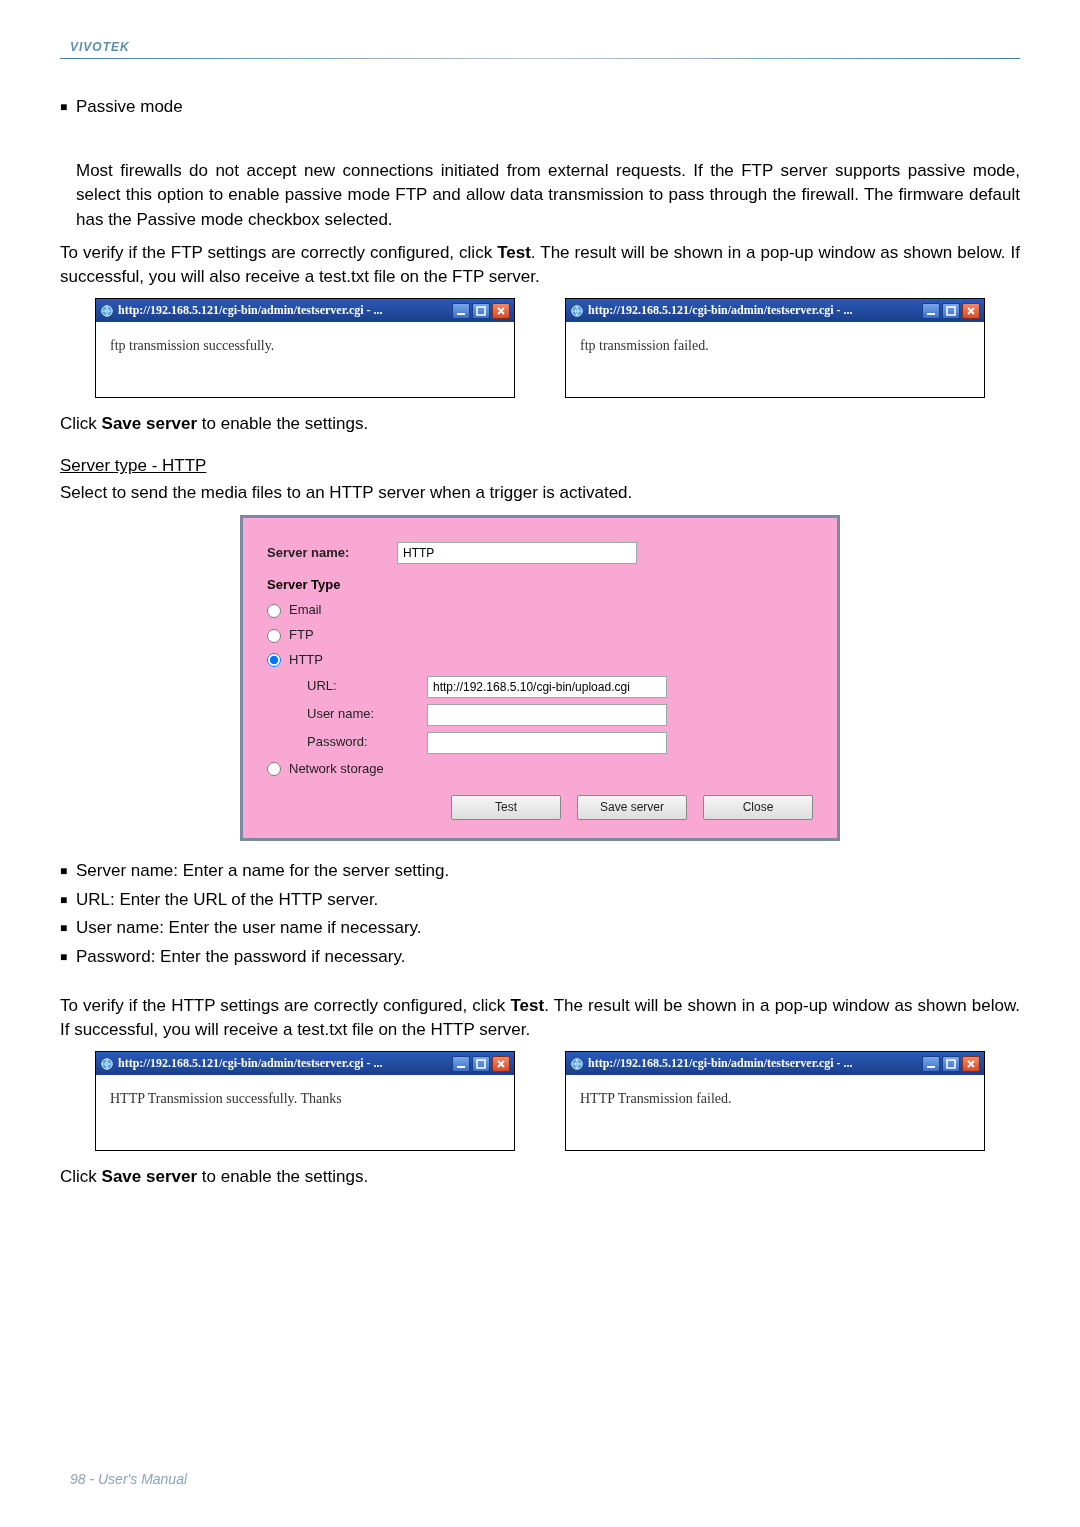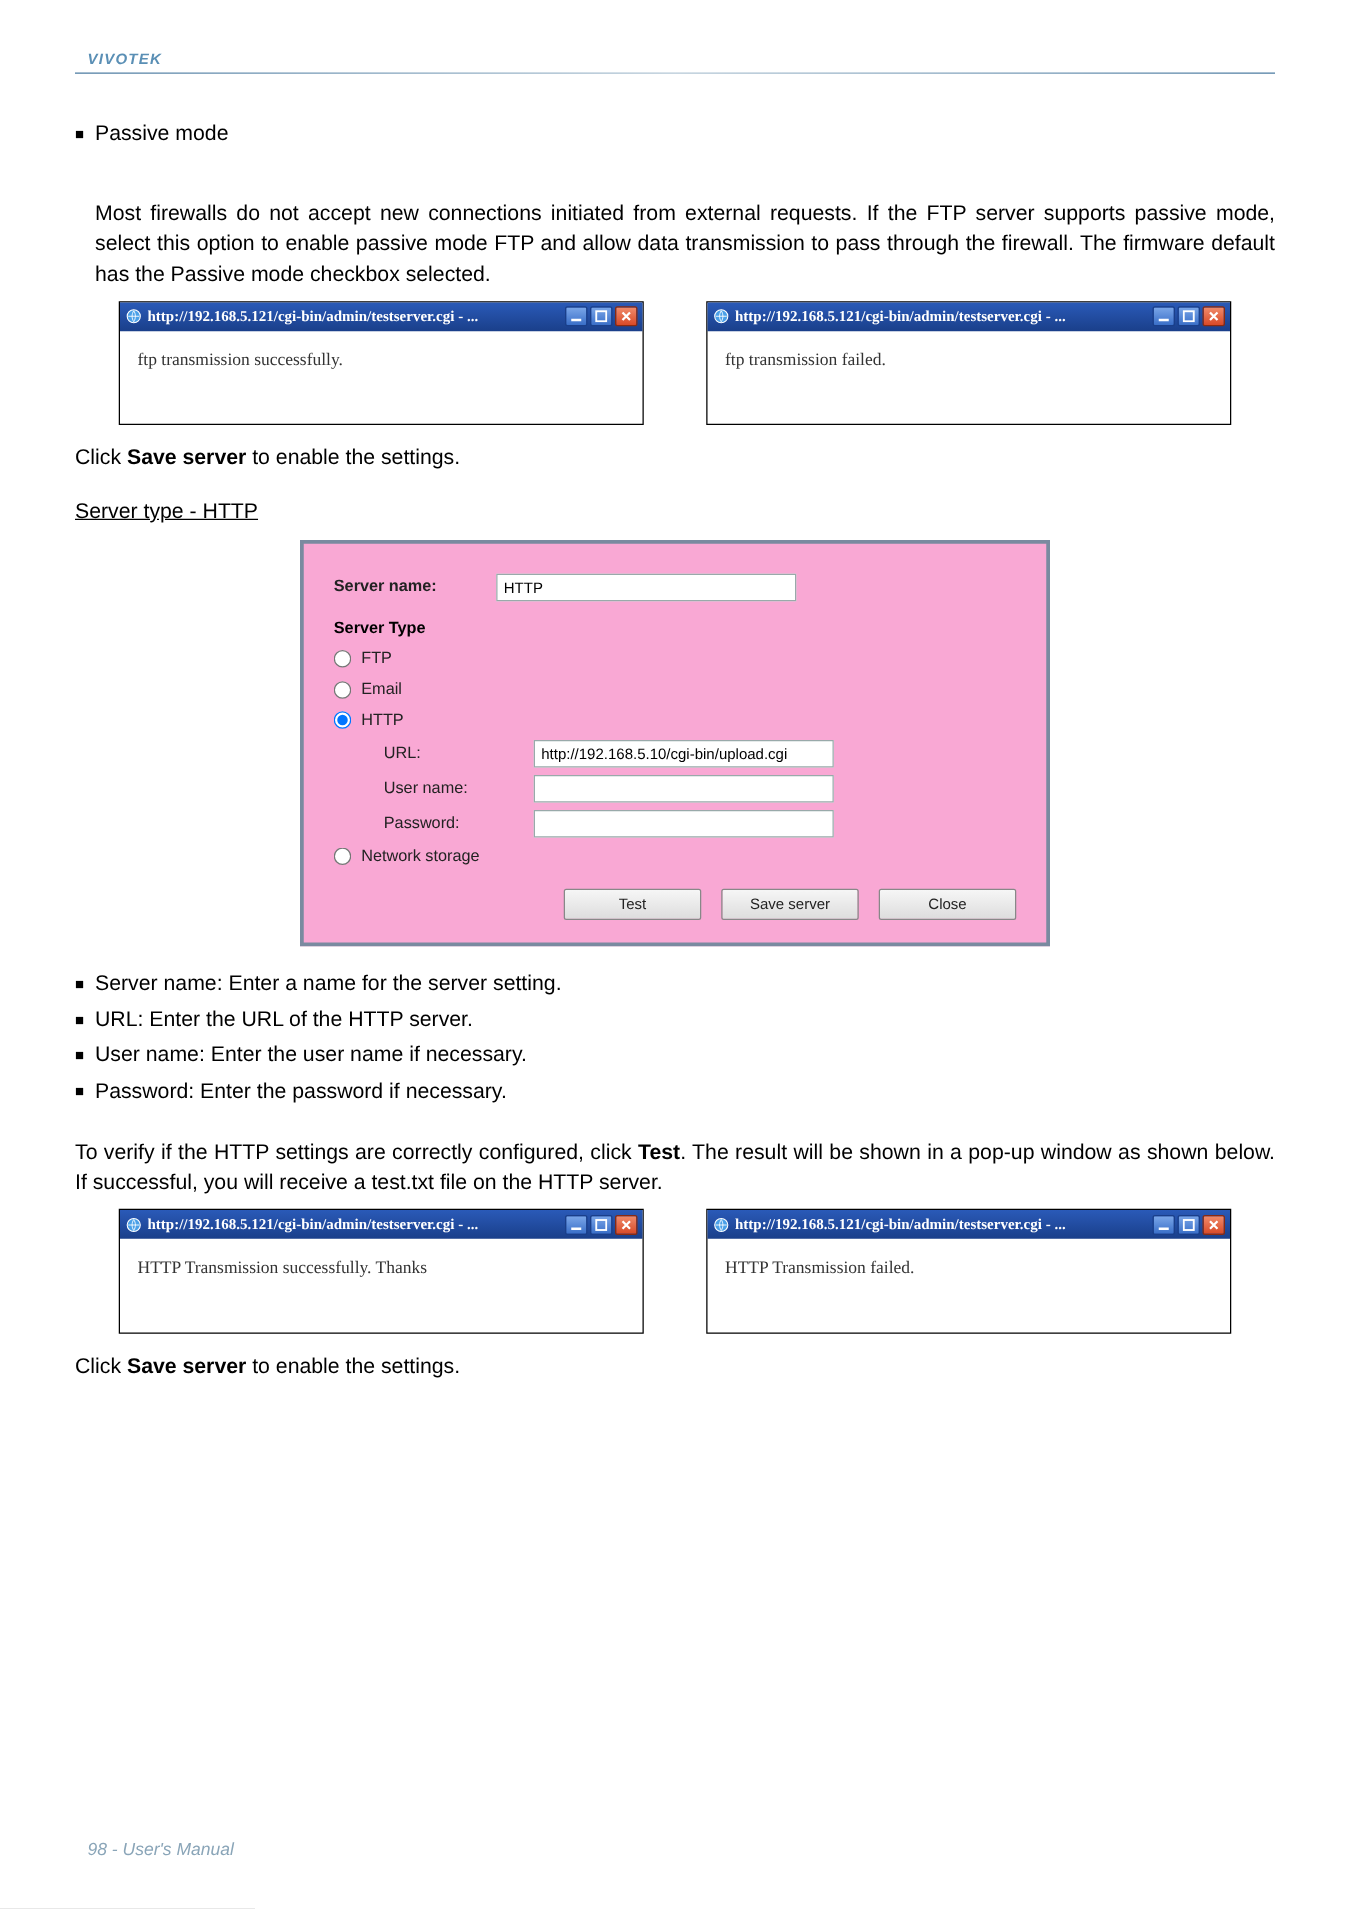--- a/index.html
+++ b/index.html
@@ -136,20 +136,23 @@
   <div class="doc-body">
 
     <div class="bullet para">
       <div class="sq">■</div>
       <div class="txt">
         <span>Passive mode</span><br>
         <span class="justify" style="display:block;margin-top:39px;">Most firewalls do not accept new connections initiated from external requests. If the FTP server supports passive mode, select this option to enable passive mode FTP and allow data transmission to pass through the firewall. The firmware default has the Passive mode checkbox selected.</span>
       </div>
     </div>
 
+    <p class="para justify">
+      <span>To verify if the FTP settings are correctly configured, click </span><b>Test</b><span>. The result will be shown in a pop-up window as shown below. If successful, you will also receive a test.txt file on the FTP server.</span>
+    </p>
 
     <div class="popup-row">
 
       <div class="popup">
         <div class="titlebar">
           <span class="ie-icon">
             <svg viewBox="0 0 16 16">
                 <circle cx="8" cy="8" r="6" fill="#4aa0e8" stroke="#fff" stroke-width="1"></circle>
                 <path d="M3 8h10M8 3c2 3 2 7 0 10M8 3c-2 3-2 7 0 10" stroke="#fff" stroke-width="0.8" fill="none"></path>
               </svg>
@@ -205,38 +208,39 @@
         </div>
         <div class="pbody">ftp transmission failed.</div>
       </div>
     </div>
 
     <p class="para">
       <span>Click </span><b>Save server</b><span> to enable the settings.</span>
     </p>
 
     <div class="section-title">Server type - HTTP</div>
+    <p class="para">Select to send the media files to an HTTP server when a trigger is activated.</p>
 
     <div class="cfg-wrap">
       <div class="cfg">
 
         <div class="row">
           <div class="lbl">Server name:</div>
           <input type="text" value="HTTP" style="">
         </div>
 
         <div class="section-head">Server Type</div>
 
         <div class="radio-row">
           <input type="radio" name="stype" style="">
-          <span>FTP</span>
+          <span>Email</span>
         </div>
         <div class="radio-row">
           <input type="radio" name="stype" style="">
-          <span>Email</span>
+          <span>FTP</span>
         </div>
         <div class="radio-row">
           <input type="radio" name="stype" checked="" style="">
           <span>HTTP</span>
         </div>
 
         <div class="sub">
           <div class="srow">
             <div class="slbl">URL:</div>
             <input type="text" value="http://192.168.5.10/cgi-bin/upload.cgi" style="">

